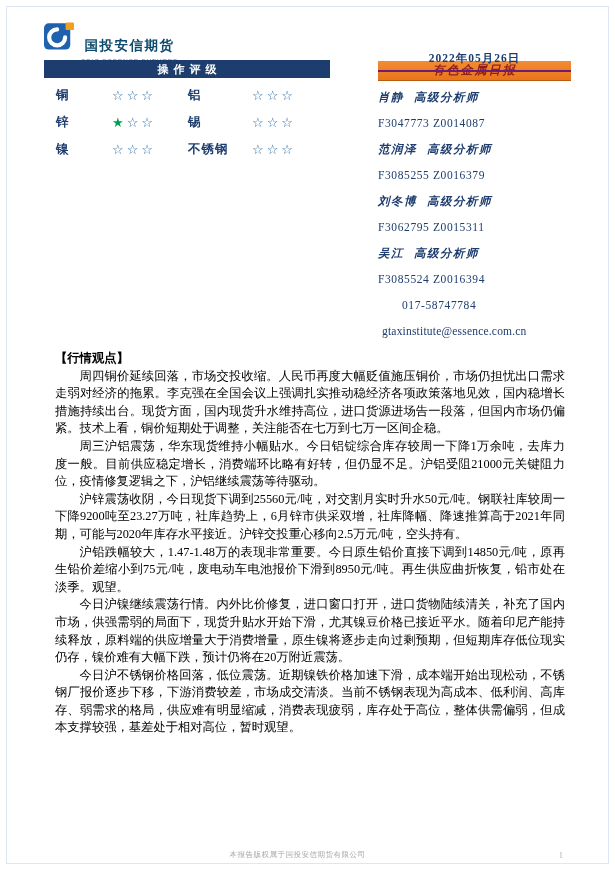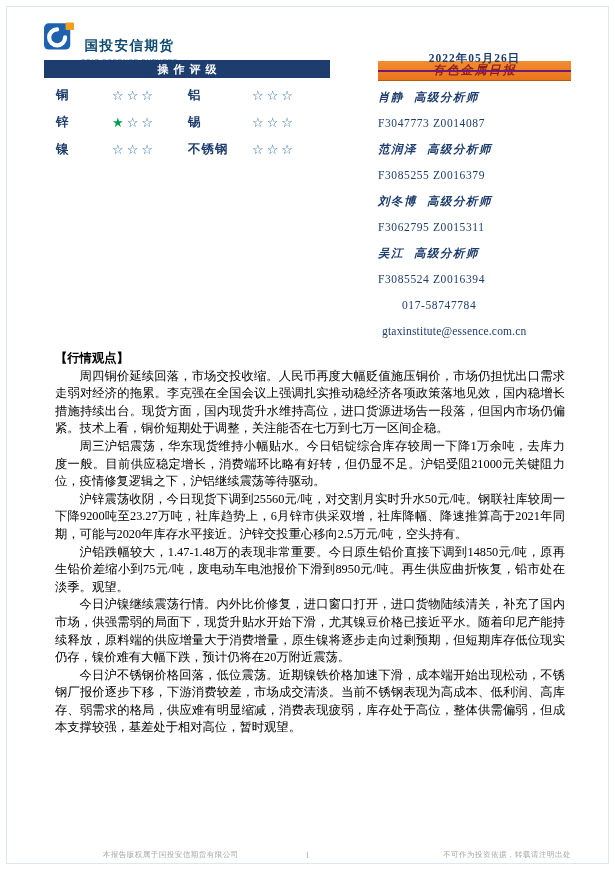--- a/index.html
+++ b/index.html
@@ -147,15 +147,14 @@
     <p>周三沪铝震荡，华东现货维持小幅贴水。今日铝锭综合库存较周一下降1万余吨，去库力度一般。目前供应稳定增长，消费端环比略有好转，但仍显不足。沪铝受阻21000元关键阻力位，疫情修复逻辑之下，沪铝继续震荡等待驱动。</p>
     <p>沪锌震荡收阴，今日现货下调到25560元/吨，对交割月实时升水50元/吨。钢联社库较周一下降9200吨至23.27万吨，社库趋势上，6月锌市供采双增，社库降幅、降速推算高于2021年同期，可能与2020年库存水平接近。沪锌交投重心移向2.5万元/吨，空头持有。</p>
     <p>沪铅跌幅较大，1.47-1.48万的表现非常重要。今日原生铅价直接下调到14850元/吨，原再生铅价差缩小到75元/吨，废电动车电池报价下滑到8950元/吨。再生供应曲折恢复，铅市处在淡季。观望。</p>
     <p>今日沪镍继续震荡行情。内外比价修复，进口窗口打开，进口货物陆续清关，补充了国内市场，供强需弱的局面下，现货升贴水开始下滑，尤其镍豆价格已接近平水。随着印尼产能持续释放，原料端的供应增量大于消费增量，原生镍将逐步走向过剩预期，但短期库存低位现实仍存，镍价难有大幅下跌，预计仍将在20万附近震荡。</p>
     <p>今日沪不锈钢价格回落，低位震荡。近期镍铁价格加速下滑，成本端开始出现松动，不锈钢厂报价逐步下移，下游消费较差，市场成交清淡。当前不锈钢表现为高成本、低利润、高库存、弱需求的格局，供应难有明显缩减，消费表现疲弱，库存处于高位，整体供需偏弱，但成本支撑较强，基差处于相对高位，暂时观望。</p>
   </div>
 
   <div class="footer">
     <div class="footer-left">本报告版权属于国投安信期货有限公司</div>
     <div class="footer-page">1</div>
-    <div class="footer-right">不可作为投资依据，转载请注明出处</div>
   </div>
 </div>
 
 </body></html>

